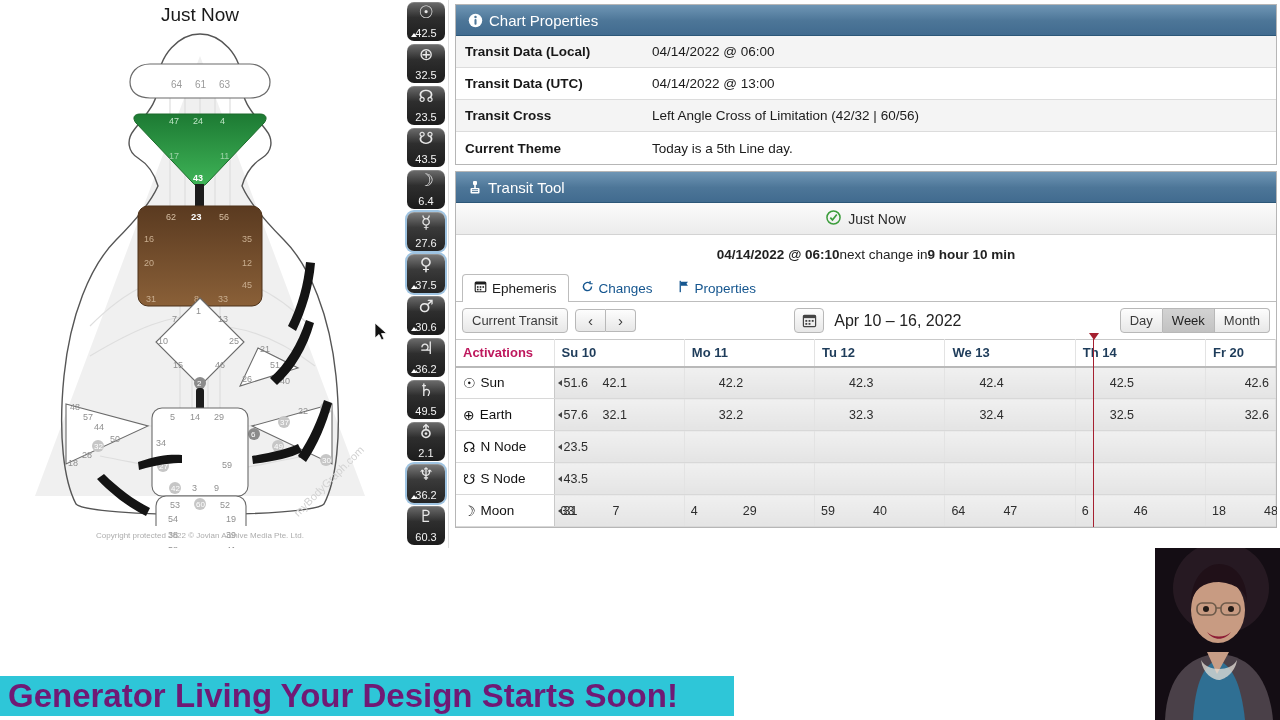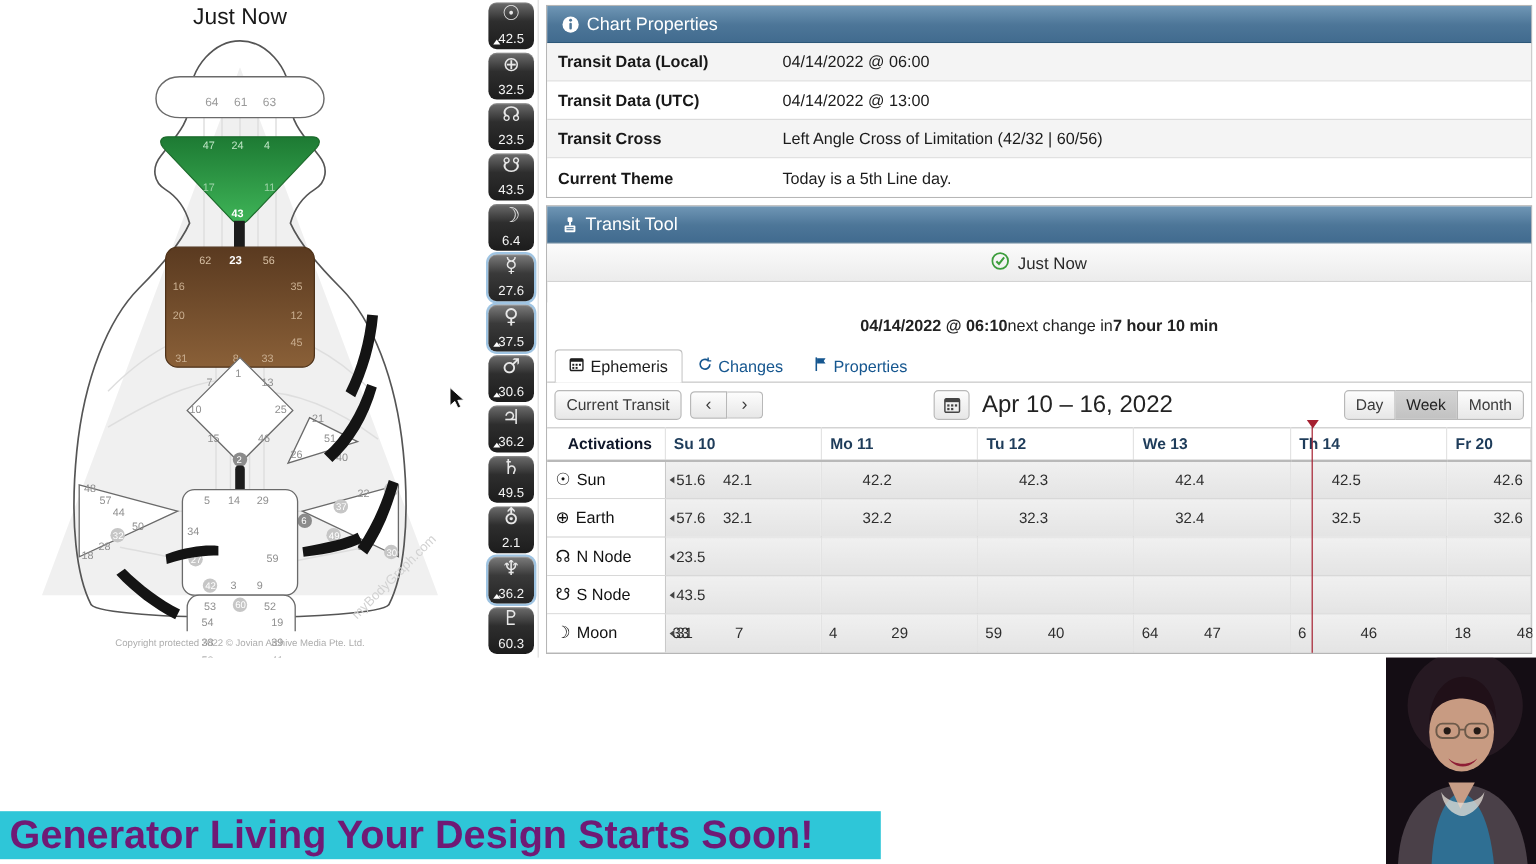--- a/index.html
+++ b/index.html
@@ -100,21 +100,21 @@
 
   
   #just-now-bar {
     height: 32px; background: linear-gradient(#fbfbfb,#ececec);
     border-bottom: 1px solid #d3d3d3;
     display: flex; align-items: center; justify-content: center; gap: 7px;
     font-size: 14px; color: #2a2a2a;
   }
   #next-change-bar {
     height: 38px; display: flex; align-items: center; justify-content: center;
-    font-size: 13.5px; color: #222; background:#fff;margin-top:17px;
+    font-size: 13.5px; color: #222; background:#fff;
   }
   #next-change-bar b { font-weight: bold; }
 
   
   #tabs {
     display: flex; align-items: flex-end; height: 29px;
     border-bottom: 1px solid #bdbdbd; padding-left: 6px; background:#fff;
   }
   .tab {
     height: 27px; line-height: 27px; padding: 0 11px;
@@ -142,38 +142,38 @@
   }
   .btn.pressed { background: linear-gradient(#d3d3d3,#c2c2c2); color:#222; }
   .btn-group { display: flex; }
   .btn-group .btn { border-radius: 0; border-left-width: 0; }
   .btn-group .btn:first-child { border-radius: 4px 0 0 4px; border-left-width: 1px; }
   .btn-group .btn:last-child { border-radius: 0 4px 4px 0; }
   .arrow-btn { padding: 3px 12px; font-size: 15px; }
   #date-range-wrap {
     flex: 1; display: flex; align-items: center; justify-content: center; gap: 10px;
   }
-  #date-range-label { font-size: 20px; color: #222; }
+  #date-range-label { font-size: 16px; color: #222; }
   #cal-btn {
     width: 30px; height: 25px; display:flex; align-items:center; justify-content:center;
     border: 1px solid #b8b8b8; border-radius: 4px;
     background: linear-gradient(#fdfdfd,#e7e7e7);
   }
 
   
   #eph-table-wrap { position: relative; }
   table.eph { width: 100%; border-collapse: collapse; table-layout: fixed; }
   table.eph th {
     font-size: 13px; color: #1e3c5a; font-weight: bold;
     text-align: left; height: 27px; padding-left: 7px;
     border-top: 1px solid #c9c9c9; border-bottom: 2px solid #b9b9b9;
     border-right: 1px solid #e3e3e3;
     background: #fff;
   }
-  table.eph th.act-col { color: #0f172a; width: 98px; text-align: center; }
+  table.eph th.act-col { color: #be185d; width: 98px; }
   table.eph td {
     height: 32px; border-bottom: 1px solid #d8d8d8;
     border-right: 1px solid #e3e3e3;
     font-size: 13px; color: #2a2a2a;
     background: linear-gradient(#f0f0f0,#e4e4e4);
     position: relative;
   }
   table.eph td.act-cell {
     background: #fff; padding-left: 7px; color: #111; font-size: 13.5px;
     border-right: 1px solid #c9c9c9;
@@ -544,21 +544,21 @@
               <circle cx="8" cy="8" r="7" fill="none" stroke="#3c9d3c" stroke-width="1.6"></circle>
               <path d="M4.6,8.2 L6.9,10.6 L11.5,4.8" fill="none" stroke="#3c9d3c" stroke-width="1.8"></path>
             </svg>
         </span>
         <span>Just Now</span>
       </div>
 
       <div id="next-change-bar">
         <b>04/14/2022 @ 06:10</b>
           <span> next change in </span>
-          <b>7 hour 10 min</b>
+          <b>9 hour 10 min</b>
       </div>
 
       <div id="tabs">
           <div class="tab active">
             <span><svg width="13" height="13" viewBox="0 0 16 16">
                 <rect x="1.5" y="2.5" width="13" height="12" rx="1.2" fill="none" stroke="currentColor" stroke-width="1.4"></rect>
                 <rect x="1.5" y="2.5" width="13" height="3" fill="currentColor"></rect>
                 <rect x="3.6" y="7.6" width="2" height="2" fill="currentColor"></rect>
                 <rect x="7" y="7.6" width="2" height="2" fill="currentColor"></rect>
                 <rect x="10.4" y="7.6" width="2" height="2" fill="currentColor"></rect>

